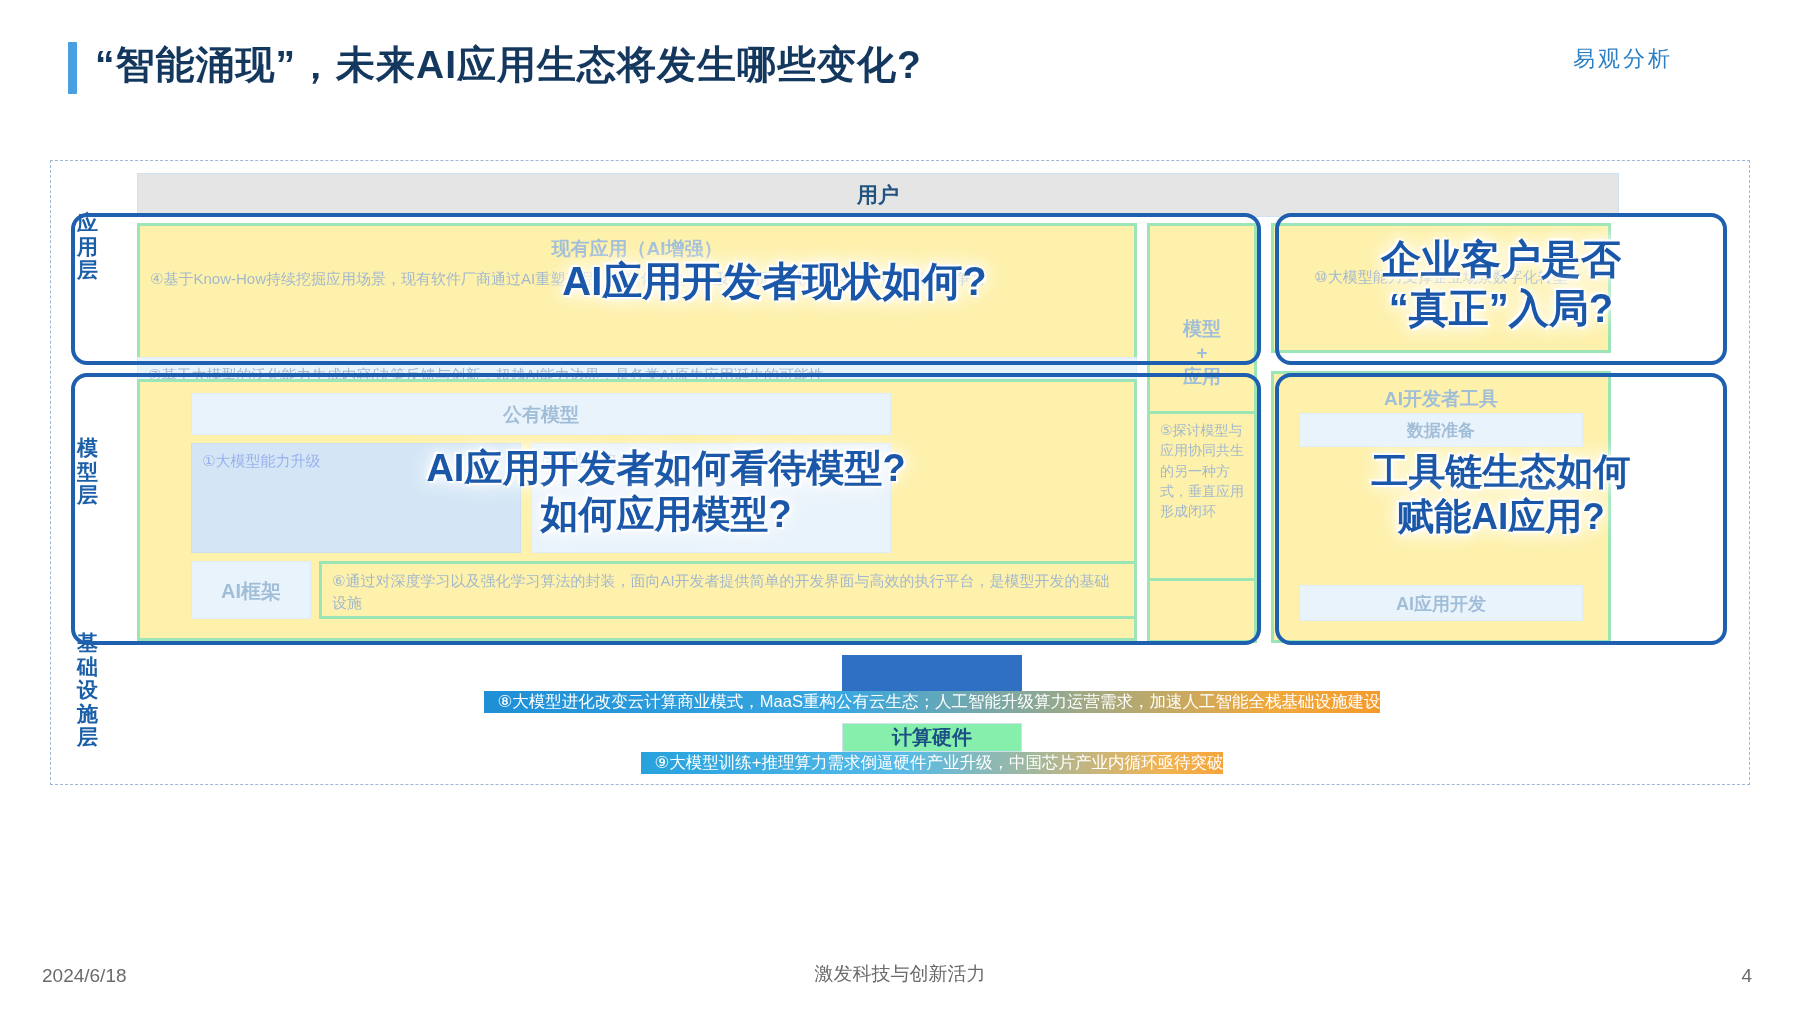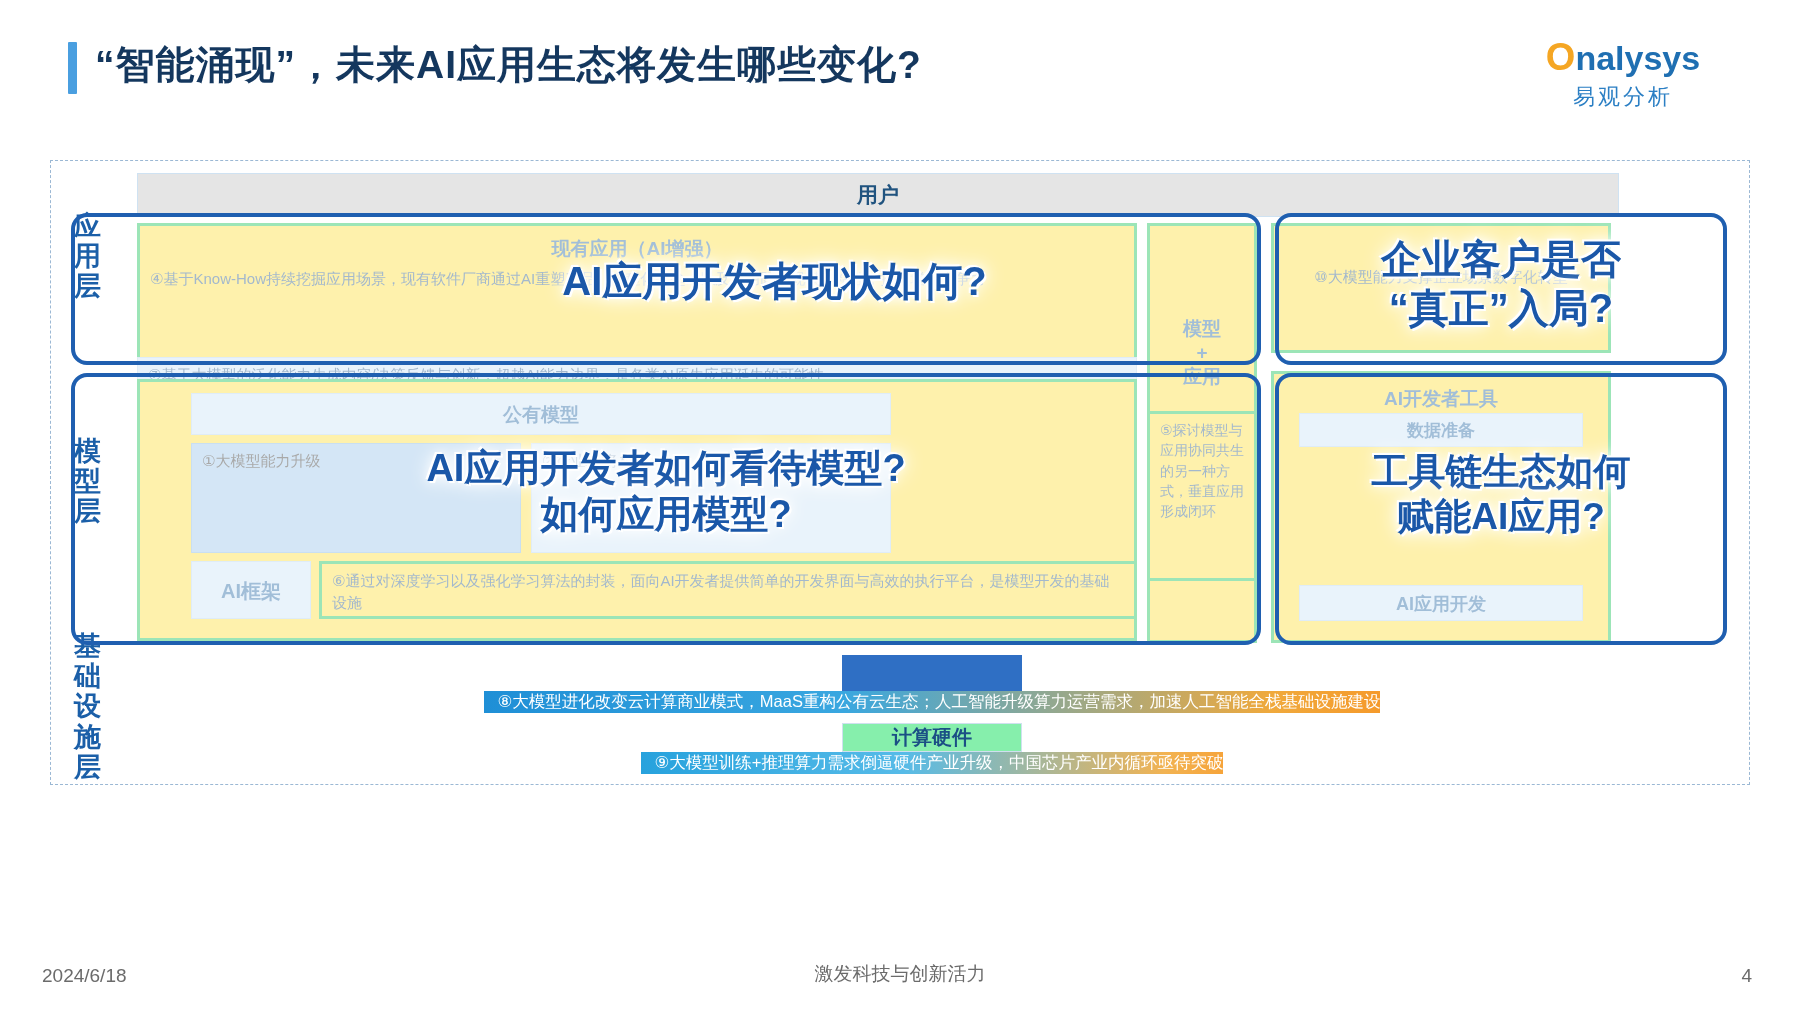--- a/index.html
+++ b/index.html
@@ -23,21 +23,21 @@
   
   #diagram{
     position:absolute;left:50px;top:160px;width:1700px;height:625px;
     border:1px dashed #9bb8d4;
     box-sizing:border-box;
   }
 
   
   .layer-label{
     position:absolute;left:16px;width:42px;
-    font-size:27px;font-weight:bold;color:#1b5fa8;
+    font-size:21px;font-weight:bold;color:#1b5fa8;
     text-align:center;line-height:1.12;letter-spacing:1px;
   }
   #layer-app{top:50px;}
   #layer-model{top:275px;}
   #layer-infra{top:470px;}
 
   
   #user-band{
     position:absolute;left:86px;top:12px;width:1480px;height:42px;
     background:#e5e5e5;border:1px solid #cfe2f2;
@@ -88,23 +88,20 @@
   #footer-center{position:absolute;left:0;right:0;bottom:26px;text-align:center;font-size:19px;color:#6b6b6b;}
   #footer-page{position:absolute;right:48px;bottom:26px;font-size:19px;color:#6b6b6b;}
 </style>
 </head>
 <body>
 
 <div id="header">
   <div id="title-bar"></div>
   <div id="page-title">“智能涌现”，未来AI应用生态将发生哪些变化?</div>
   <div id="logo">
-    <div id="logo-mark">
-      <span class="swirl">O</span><span>nalysys</span>
-    </div>
     <div id="logo-sub">易观分析</div>
   </div>
 </div>
 
 <div id="diagram">
 
   <div class="layer-label" id="layer-app">应用层</div>
   <div class="layer-label" id="layer-model">模型层</div>
   <div class="layer-label" id="layer-infra">基础设施层</div>
 
@@ -124,21 +121,21 @@
       <div class="blk-title" style="margin-top:90px;white-space:pre-line;">模型
 +
 应用</div>
     </div>
 
     <div class="blk blk-lt" style="left:86px;top:218px;width:1000px;height:262px;"></div>
     <div class="blk blk-md" style="left:140px;top:232px;width:700px;height:42px;">
       <div class="blk-title" style="line-height:42px;">公有模型</div>
     </div>
     <div class="blk blk-dk" style="left:140px;top:282px;width:330px;height:110px;">
-      <div class="blk-txt" style="color:#404040;">①大模型能力升级</div>
+      <div class="blk-txt" style="color:#1d4ed8;">①大模型能力升级</div>
     </div>
     <div class="blk blk-md" style="left:480px;top:282px;width:360px;height:110px;">
       <div class="blk-txt">②行业/业务模型</div>
     </div>
     <div class="blk blk-lt" style="left:1096px;top:250px;width:110px;height:170px;">
       <div class="blk-txt" style="font-size:14px;">⑤探讨模型与应用协同共生的另一种方式，垂直应用形成闭环</div>
     </div>
     <div class="blk blk-md" style="left:140px;top:400px;width:120px;height:58px;">
       <div class="blk-title" style="line-height:58px;font-size:20px;">AI框架</div>
     </div>

